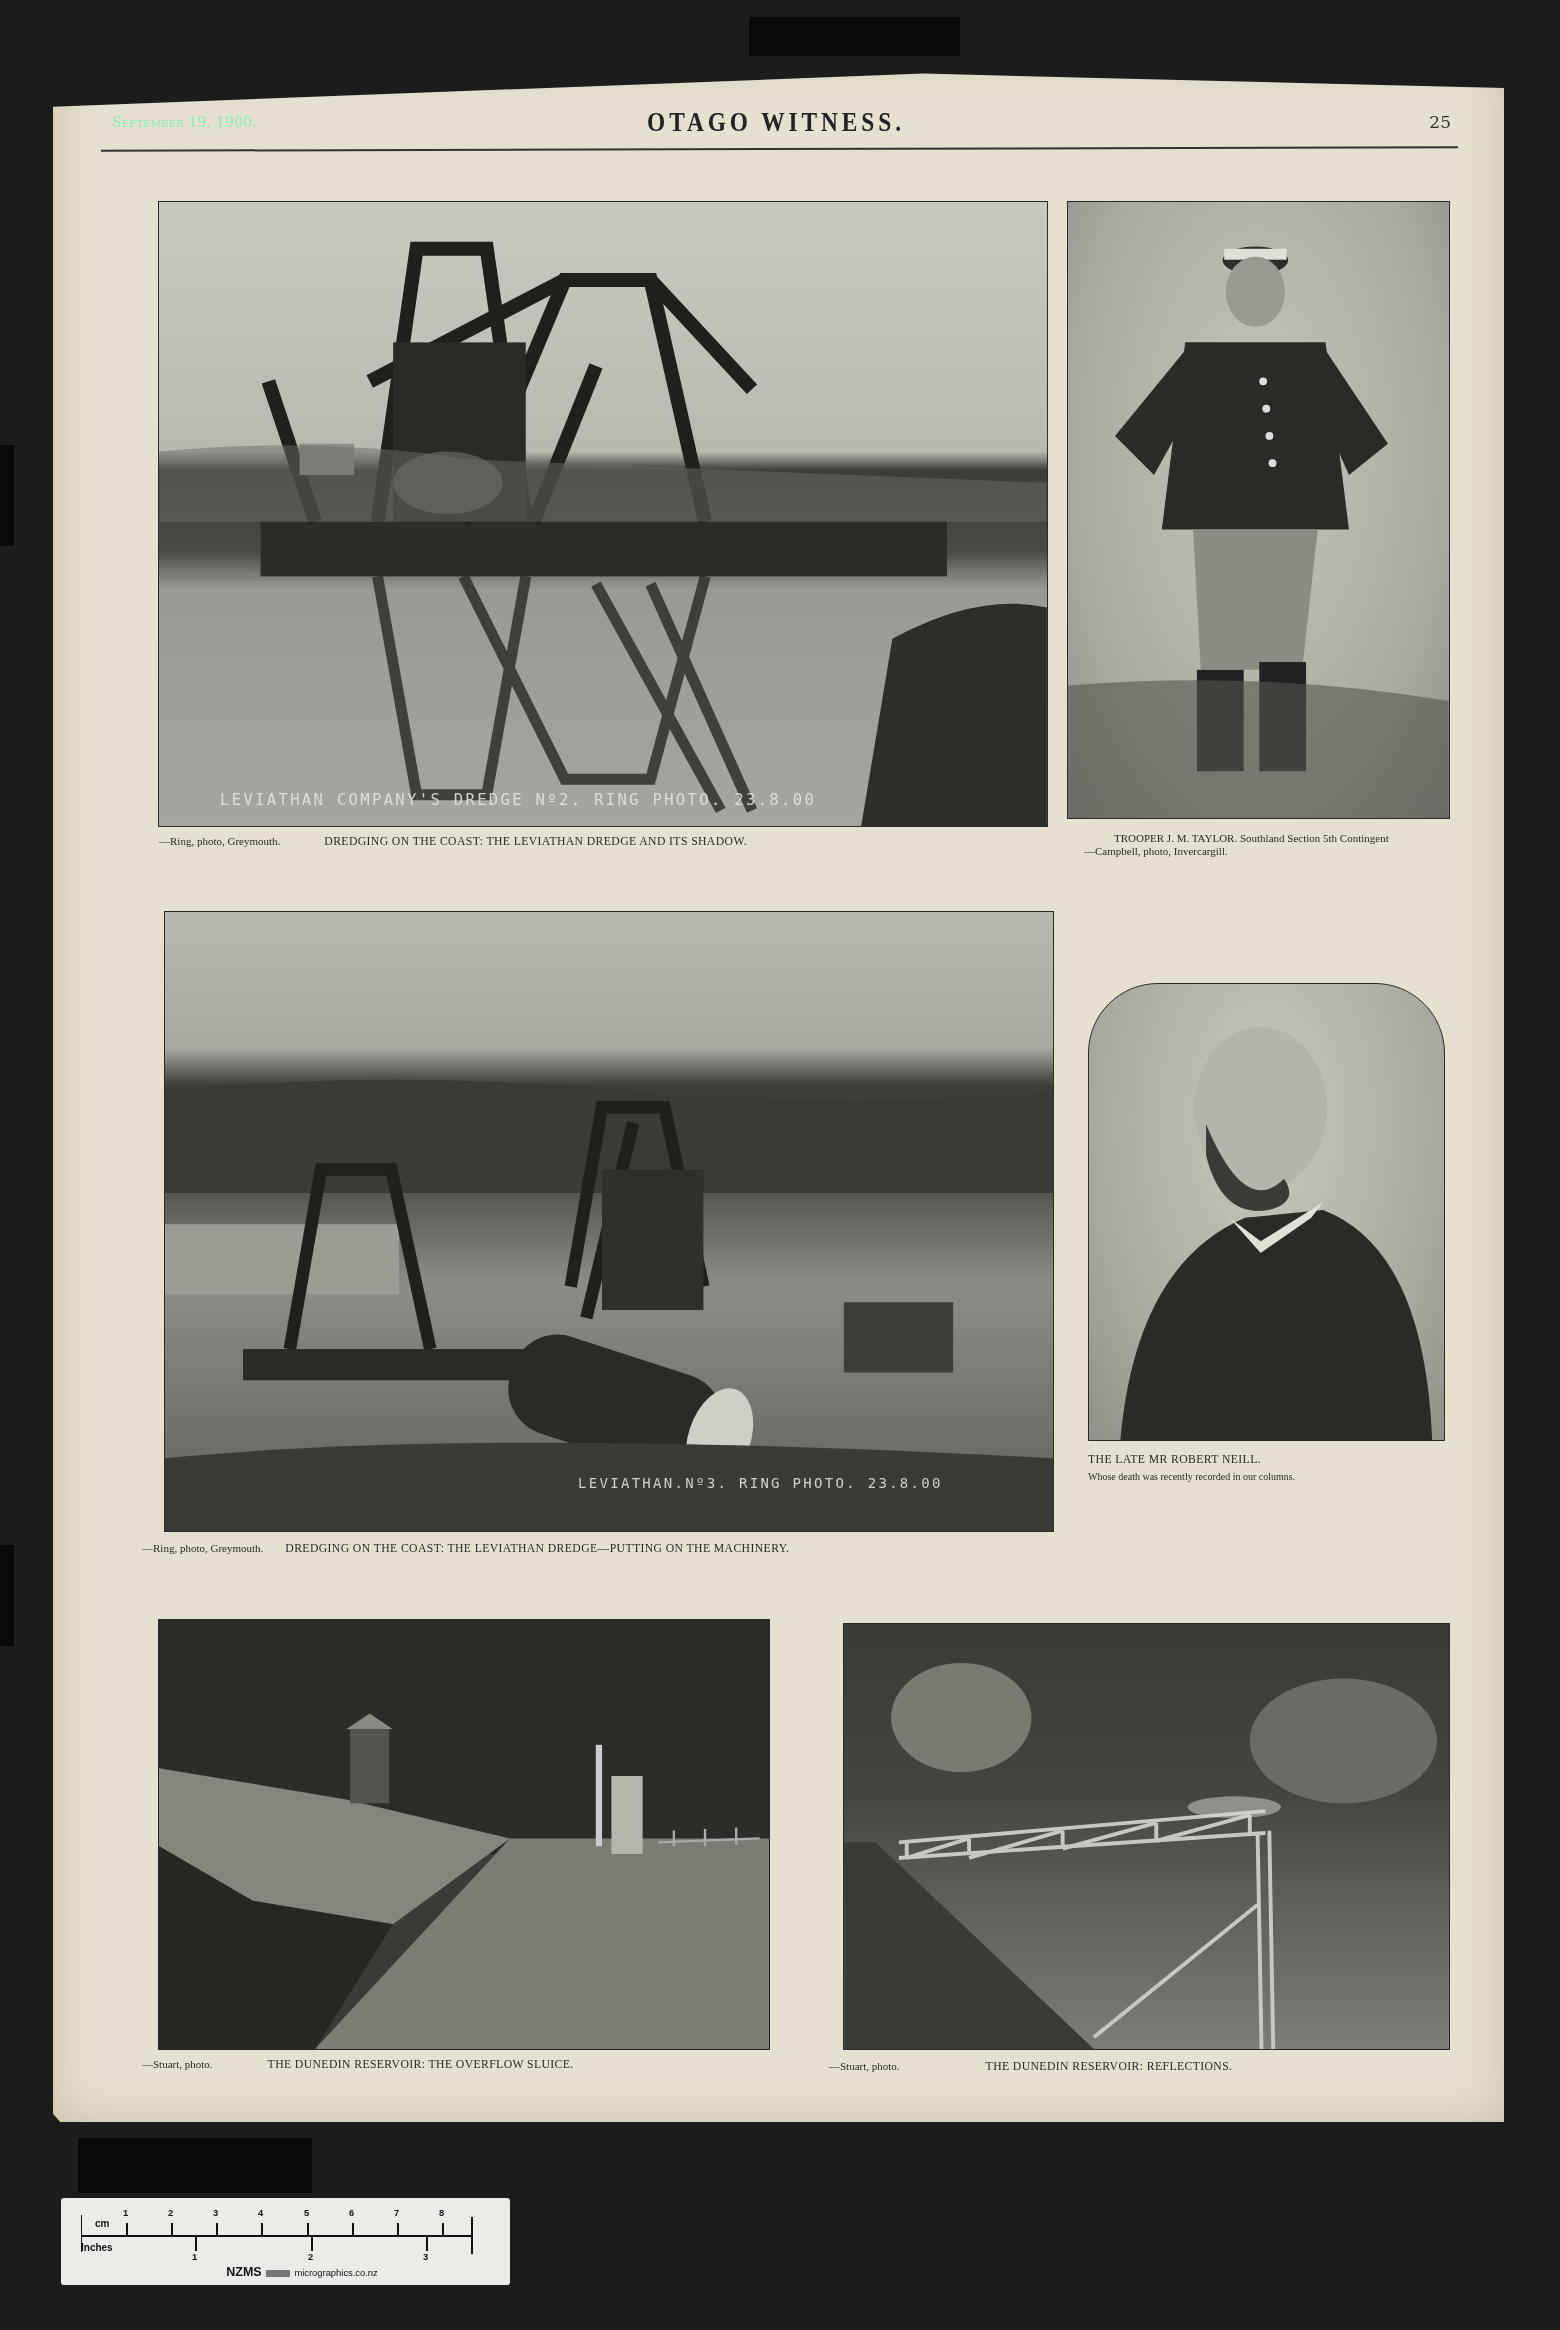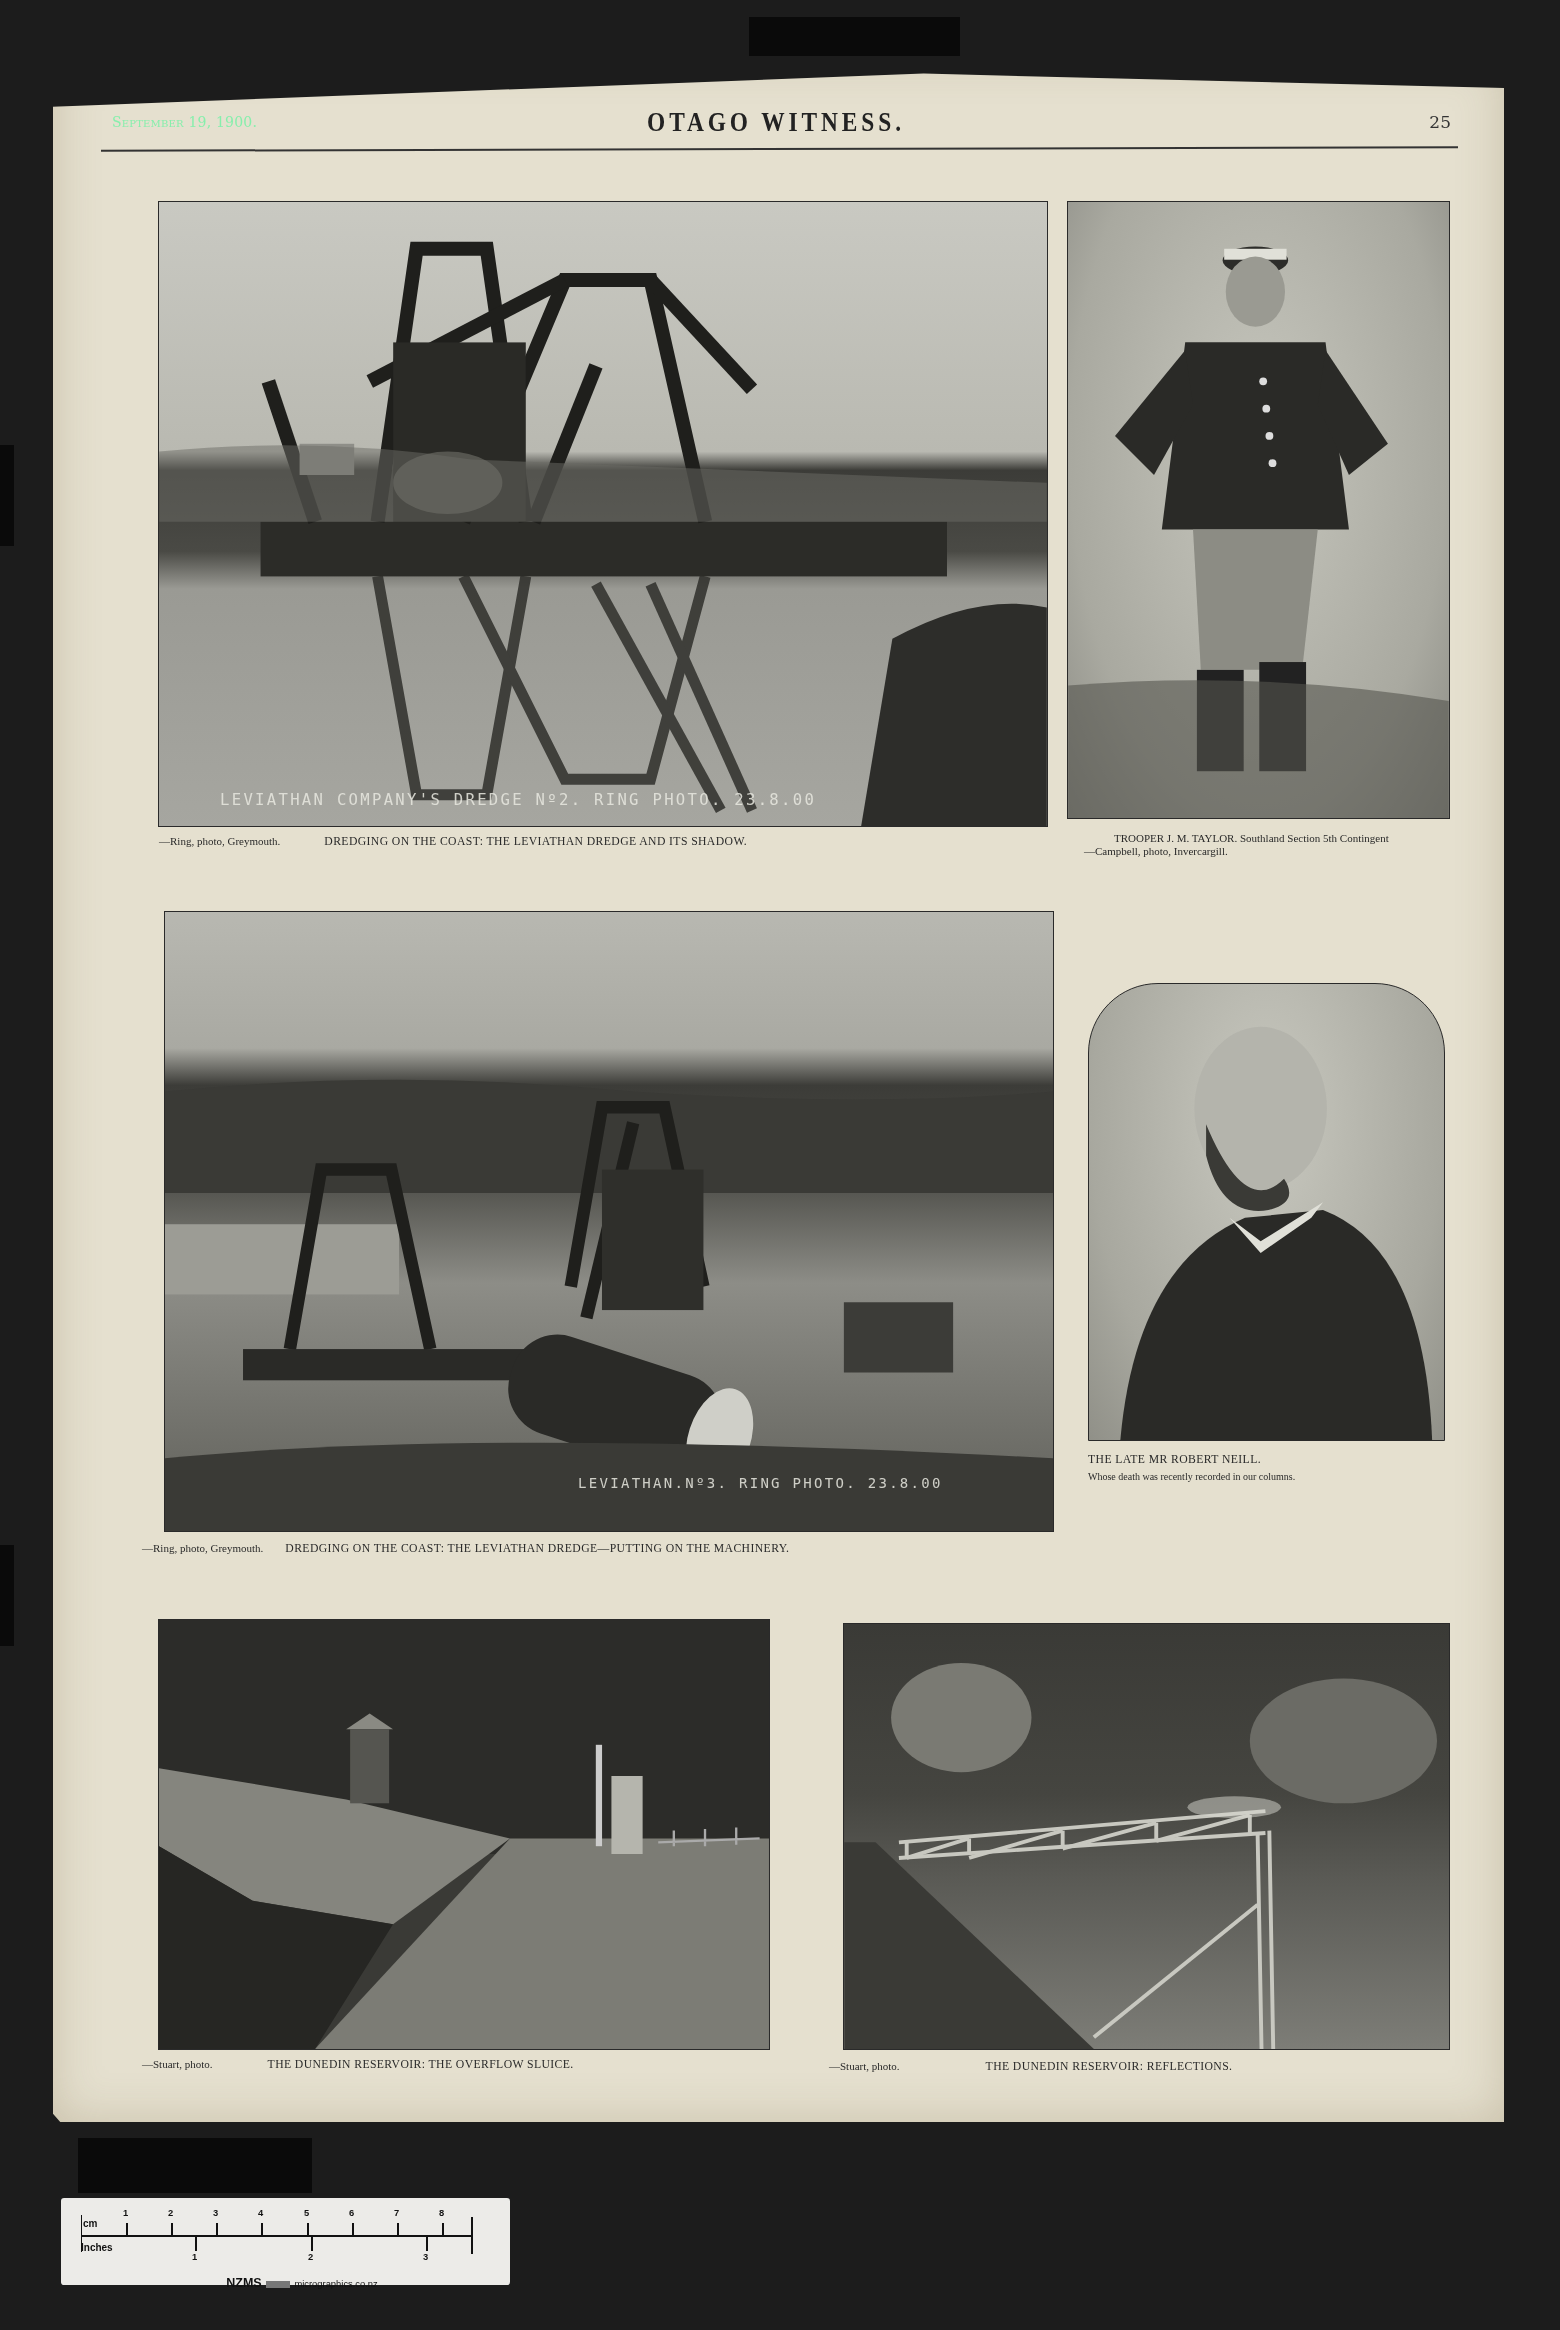--- a/index.html
+++ b/index.html
@@ -31,21 +31,21 @@
   .photo-text { position: absolute; color: #e8e8e0; font-family: "DejaVu Sans Mono", monospace; font-size: 15.6px; letter-spacing: 2.3px; opacity: 0.85; white-space: nowrap; }
 
   .ruler {
     position: absolute; left: 61px; top: 2198px; width: 449px; height: 87px;
     background: #ecebe8; border-radius: 3.1px;
   }
   .ruler-line { position: absolute; left: 19.5px; top: 37px; width: 390px; height: 1.6px; background: #111; }
   .tick { position: absolute; width: 1.6px; background: #111; }
   .tick-lab { position: absolute; font-family: "Liberation Sans", sans-serif; font-weight: bold; font-size: 9.4px; color: #111; }
   .ruler-unit { position: absolute; font-family: "Liberation Sans", sans-serif; font-weight: bold; font-size: 10px; color: #111; }
-  .ruler-brand { position: absolute; left: 0; right: 0; top: 78px; text-align: center; font-family: "Liberation Sans", sans-serif; font-size: 9.4px; color: #111; margin-left: 33px; }
+  .ruler-brand { position: absolute; left: 0; right: 0; top: 67px; text-align: center; font-family: "Liberation Sans", sans-serif; font-size: 9.4px; color: #111; margin-left: 33px; }
   .ruler-brand b { font-size: 12.5px; margin-right: 4.7px; }
   .ruler-brand .boxes { display: inline-block; width: 23.4px; height: 7.8px; background: #777; margin-right: 4.7px; vertical-align: middle; }
 </style>
 </head>
 <body>
 
 <div class="tab" style="left:749px;top:17px;width:211px;height:39px;"></div>
 <div class="tab" style="left:78px;top:2138px;width:234px;height:55px;"></div>
 <div class="tab" style="left:0;top:445px;width:14px;height:101px;"></div>
 <div class="tab" style="left:0;top:1545px;width:14px;height:101px;"></div>
@@ -181,21 +181,21 @@
       <path d="M320 530 L530 360"></path>
     </g>
     <ellipse cx="500" cy="235" rx="60" ry="14" fill="#d8d8d0" opacity="0.5"></ellipse>
   </svg>
 </div>
 <div class="cap" style="left:829px;top:2060px;">
   <span class="credit" style="margin-right:86px;">—Stuart, photo.</span><span class="cap-title">THE DUNEDIN RESERVOIR: REFLECTIONS.</span>
 </div>
 
 <div class="ruler">
-  <div class="ruler-unit" style="left:22px;top:20px;">cm</div>
+  <div class="ruler-unit" style="left:22px;top:20px;padding-left:12px;">cm</div>
   <div class="ruler-unit" style="left:20px;top:44px;">Inches</div>
   <div class="ruler-line"></div>
   <div class="tick" style="left:19.5px;top:17px;height:37px;"></div>
   <div class="tick" style="left:410px;top:19px;height:37px;"></div>
 
   <div class="tick" style="left:65px;top:25px;height:12.5px;"></div>
   <div class="tick-lab" style="left:62px;top:9.4px;">1</div>
   <div class="tick" style="left:110px;top:25px;height:12.5px;"></div>
   <div class="tick-lab" style="left:107px;top:9.4px;">2</div>
   <div class="tick" style="left:155px;top:25px;height:12.5px;"></div>

